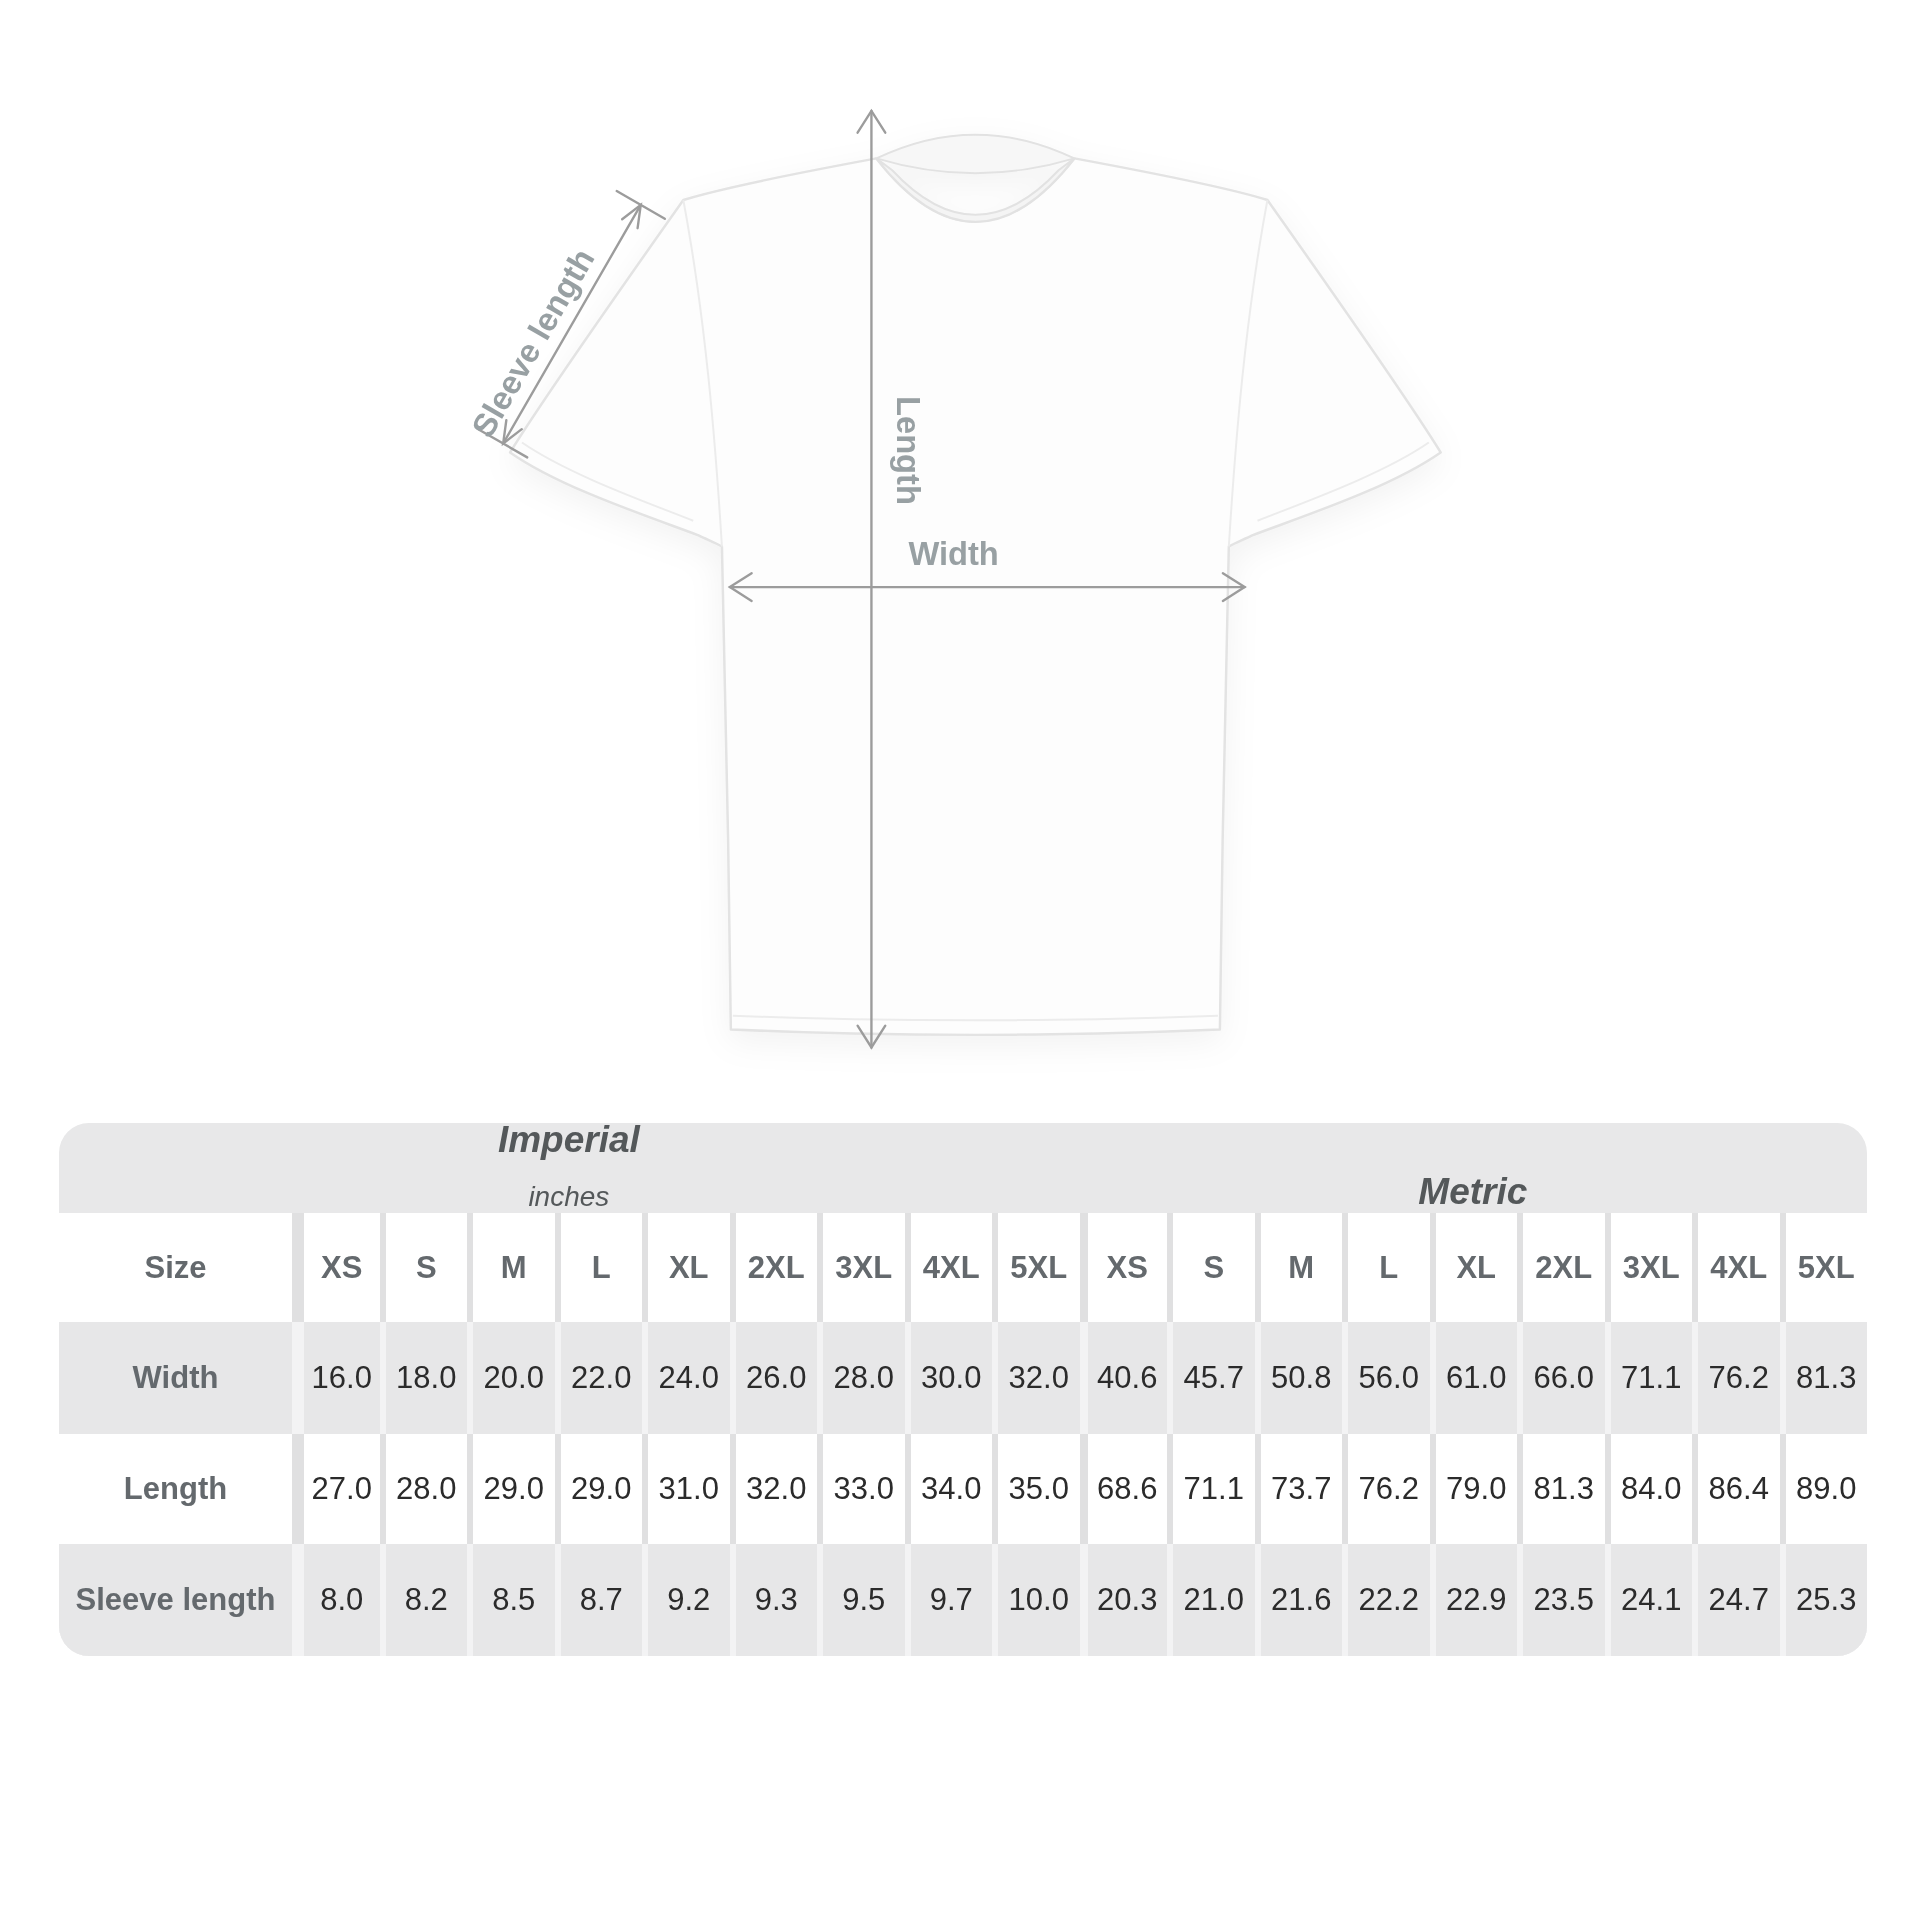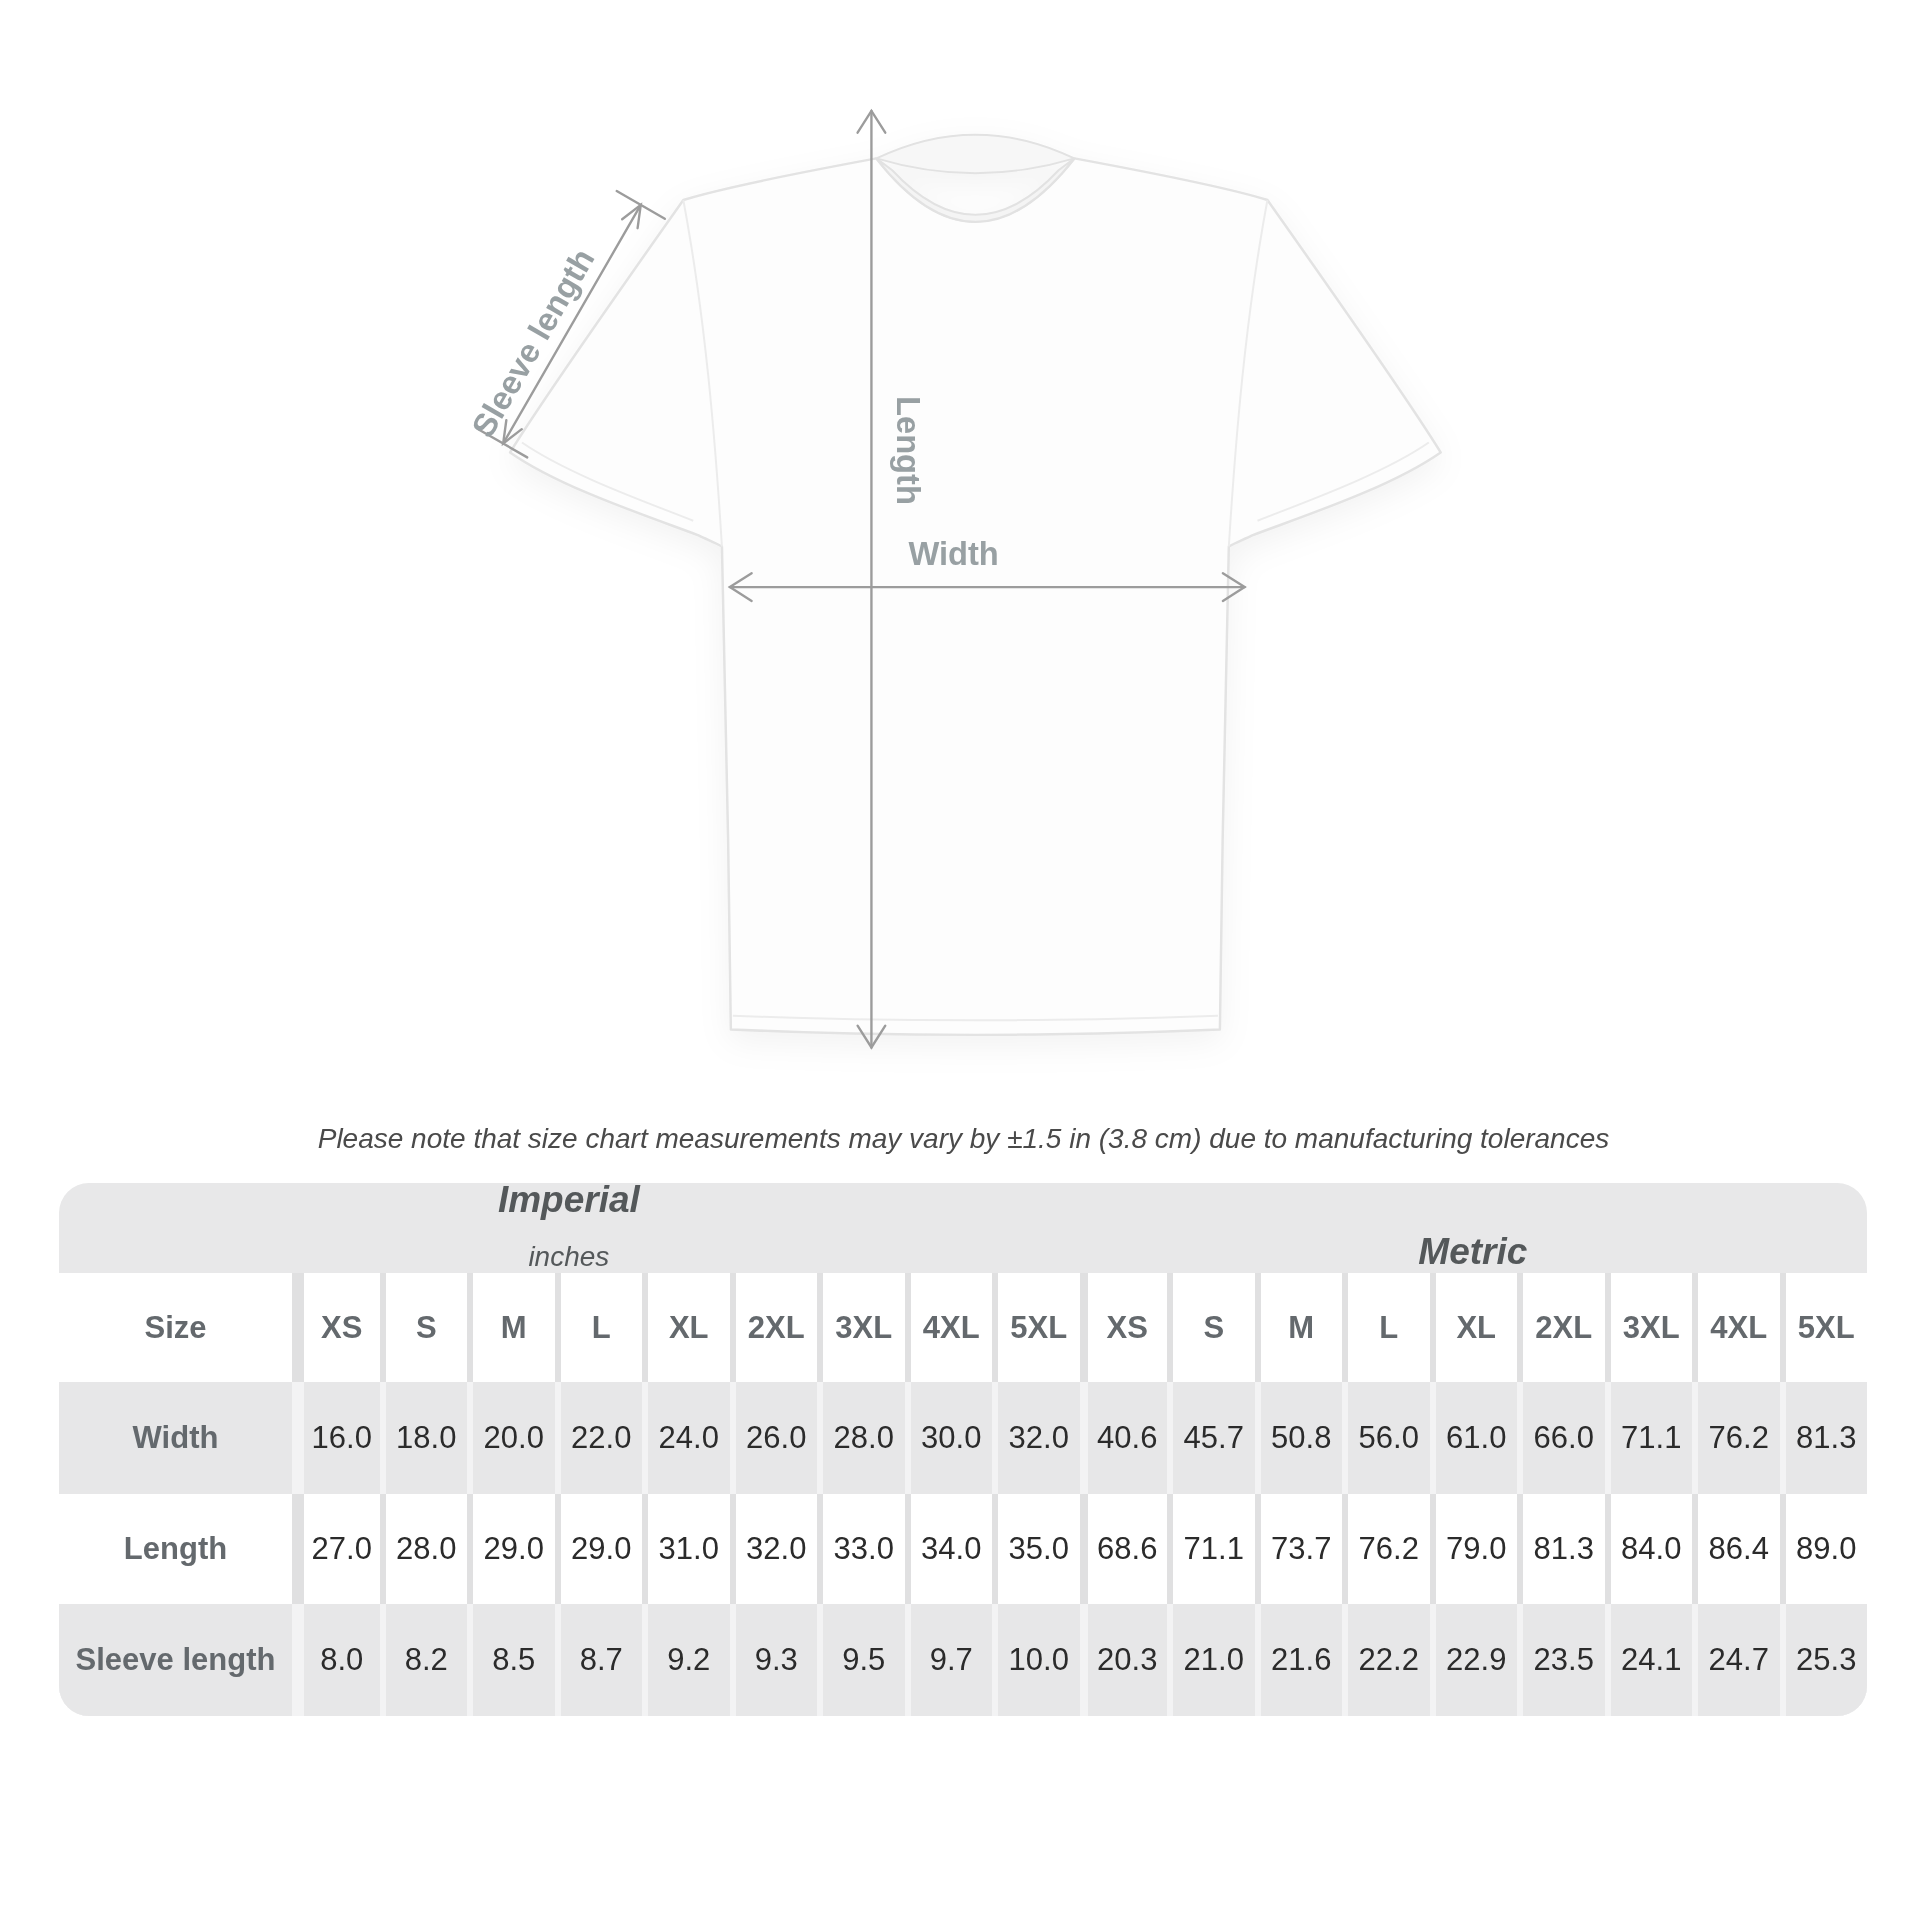--- a/index.html
+++ b/index.html
@@ -147,21 +147,20 @@
       </g>
     </g>
 
     <text class="dim-label" text-anchor="middle" transform="translate(548 352) rotate(-60)">Sleeve length</text>
     <text class="dim-label" text-anchor="middle" transform="translate(906 455) rotate(90)">Length</text>
     <text class="dim-label" text-anchor="middle" x="963" y="571">Width</text>
   </svg>
 </div>
 
 <div class="title-block">
-  <p class="page-note">Please note that size chart measurements may vary by ±1.5 in (3.8 cm) due to manufacturing tolerances</p>
 </div>
 
 <div class="size-table">
   <div class="unit-band">
     <div class="unit-group imperial">
       <div class="unit-label">Imperial</div>
       <div class="unit-sublabel">inches</div>
     </div>
     <div class="unit-group metric">
       <div class="unit-label">Metric</div>

